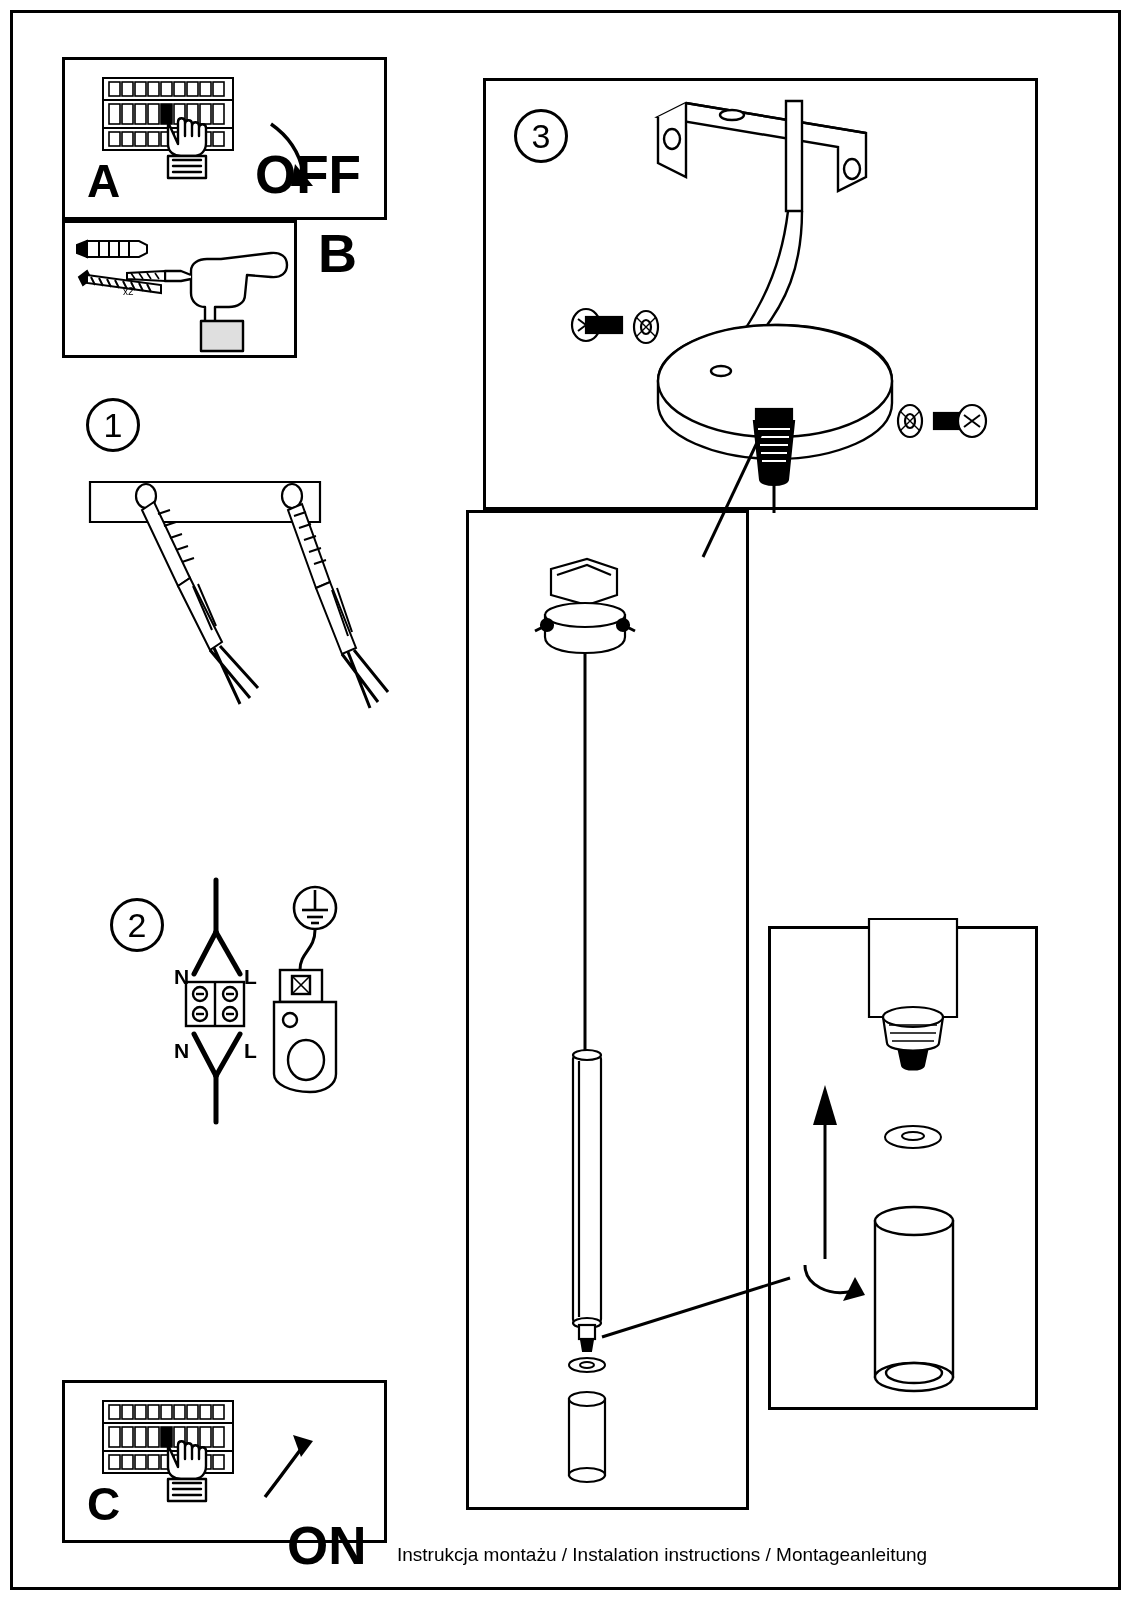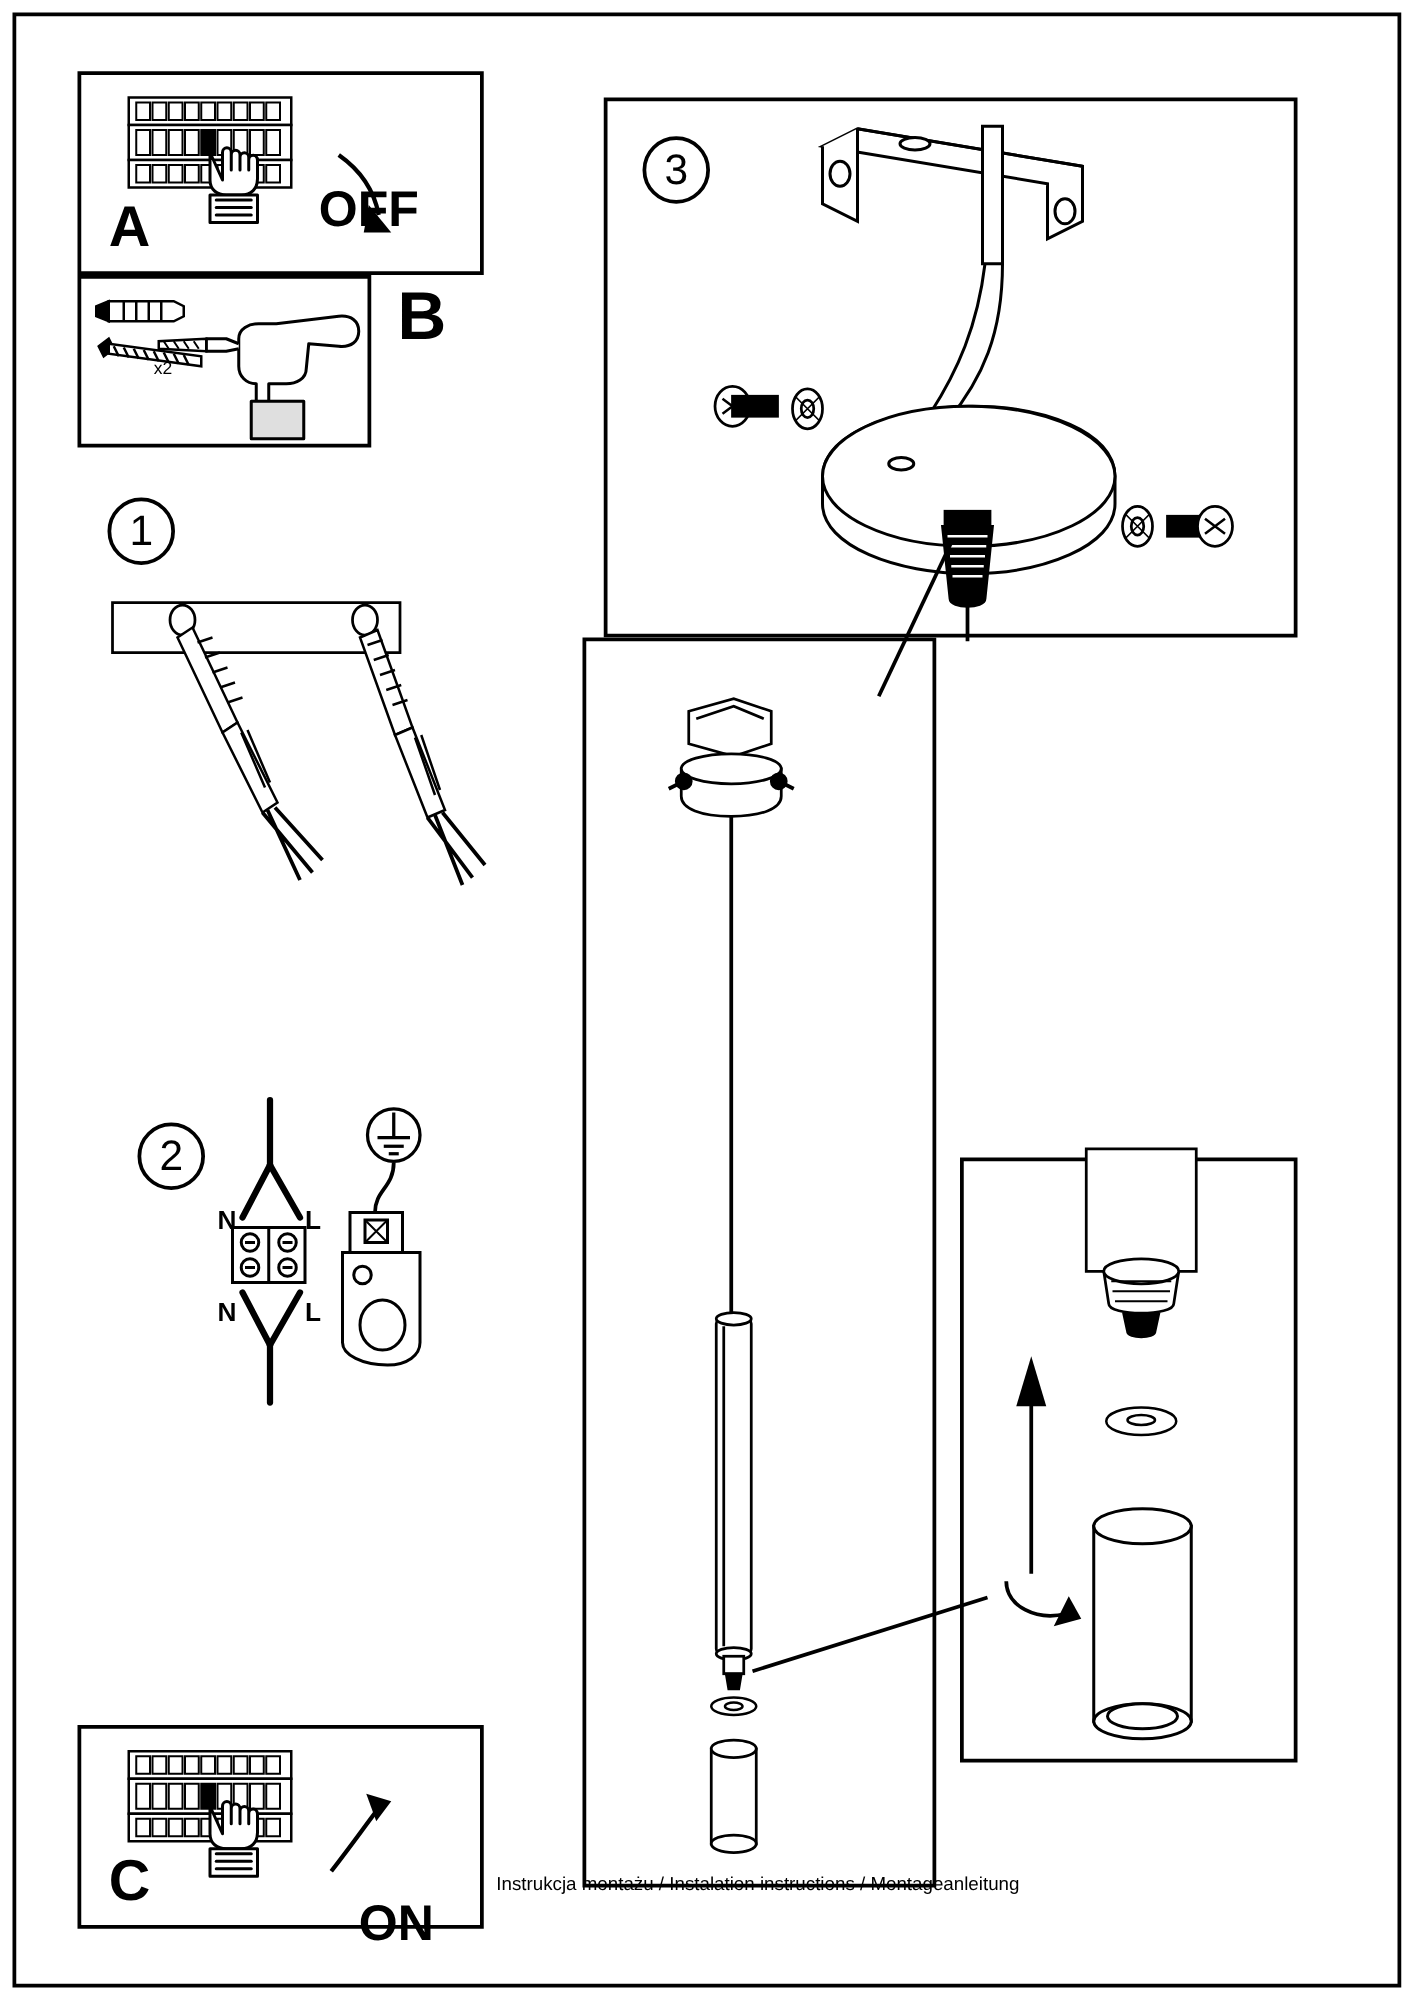--- a/index.html
+++ b/index.html
@@ -30,21 +30,21 @@
   }
   .bigletter {
     position: absolute;
     font-size: 46px;
     font-weight: bold;
     letter-spacing: 0px;
     line-height: 1;
   }
   .word {
     position: absolute;
-    font-size: 40px;
+    font-size: 53px;
     font-weight: bold;
     line-height: 1;
   }
   .stepcircle {
     position: absolute;
     border: 3px solid #000;
     border-radius: 50%;
     width: 54px;
     height: 54px;
     display: flex;
@@ -56,28 +56,29 @@
     background: #fff;
   }
   .lbl {
     position: absolute;
     font-size: 21px;
     font-weight: bold;
     line-height: 1;
   }
   .smalltxt {
     position: absolute;
-    font-size: 14px;
+    font-size: 10px;
     line-height: 1;
   }
   .caption {
     position: absolute;
-    font-size: 15px;
+    font-size: 19px;
     line-height: 1.35;
     white-space: nowrap;
+    margin-top: 44px;
   }
   svg { display: block; }
   .sv { position: absolute; top: 0; left: 0; overflow: visible; }
 </style>
 </head>
 <body>
 
 <div id="sheet">
 
   <div class="frame" style="left:10px; top:10px; width:1111px; height:1580px; border-width:3px;"></div>

